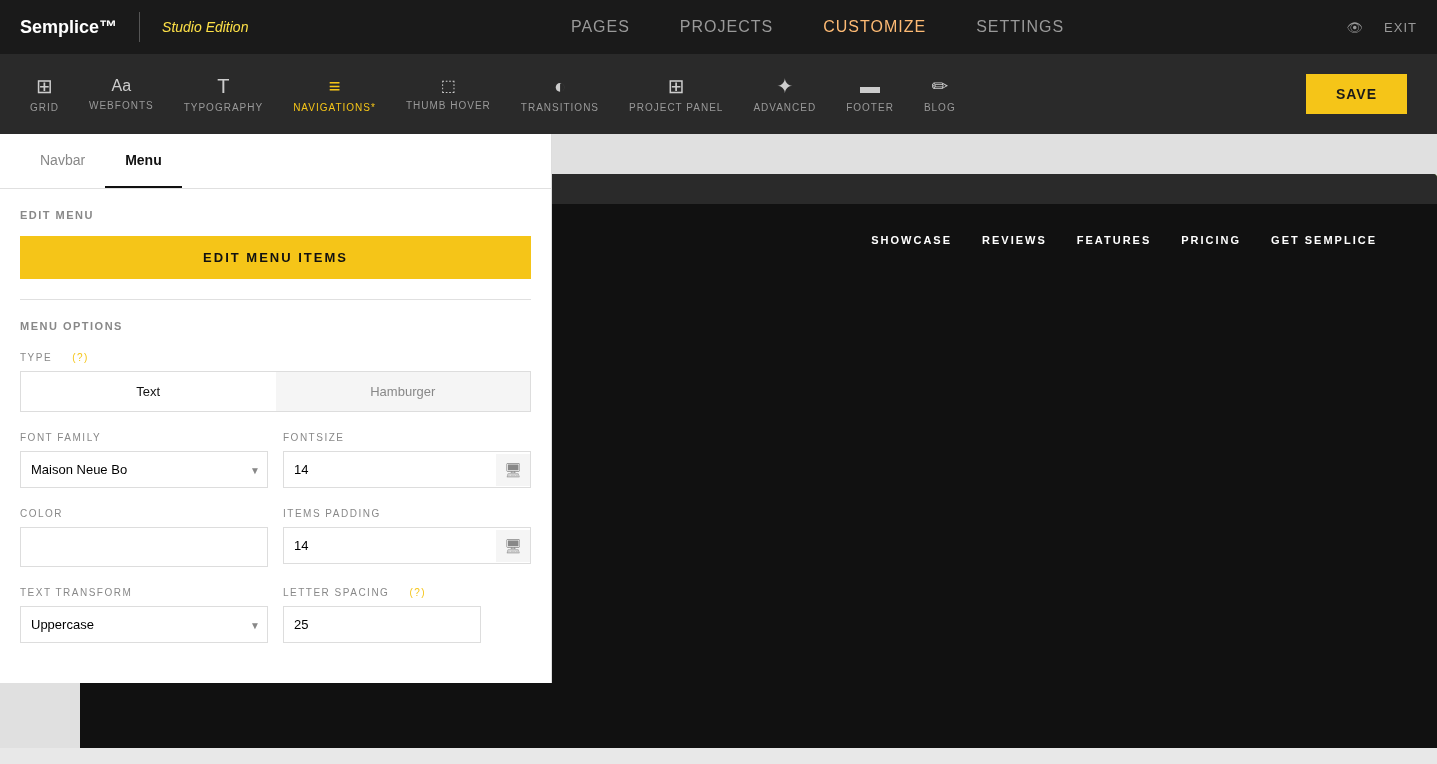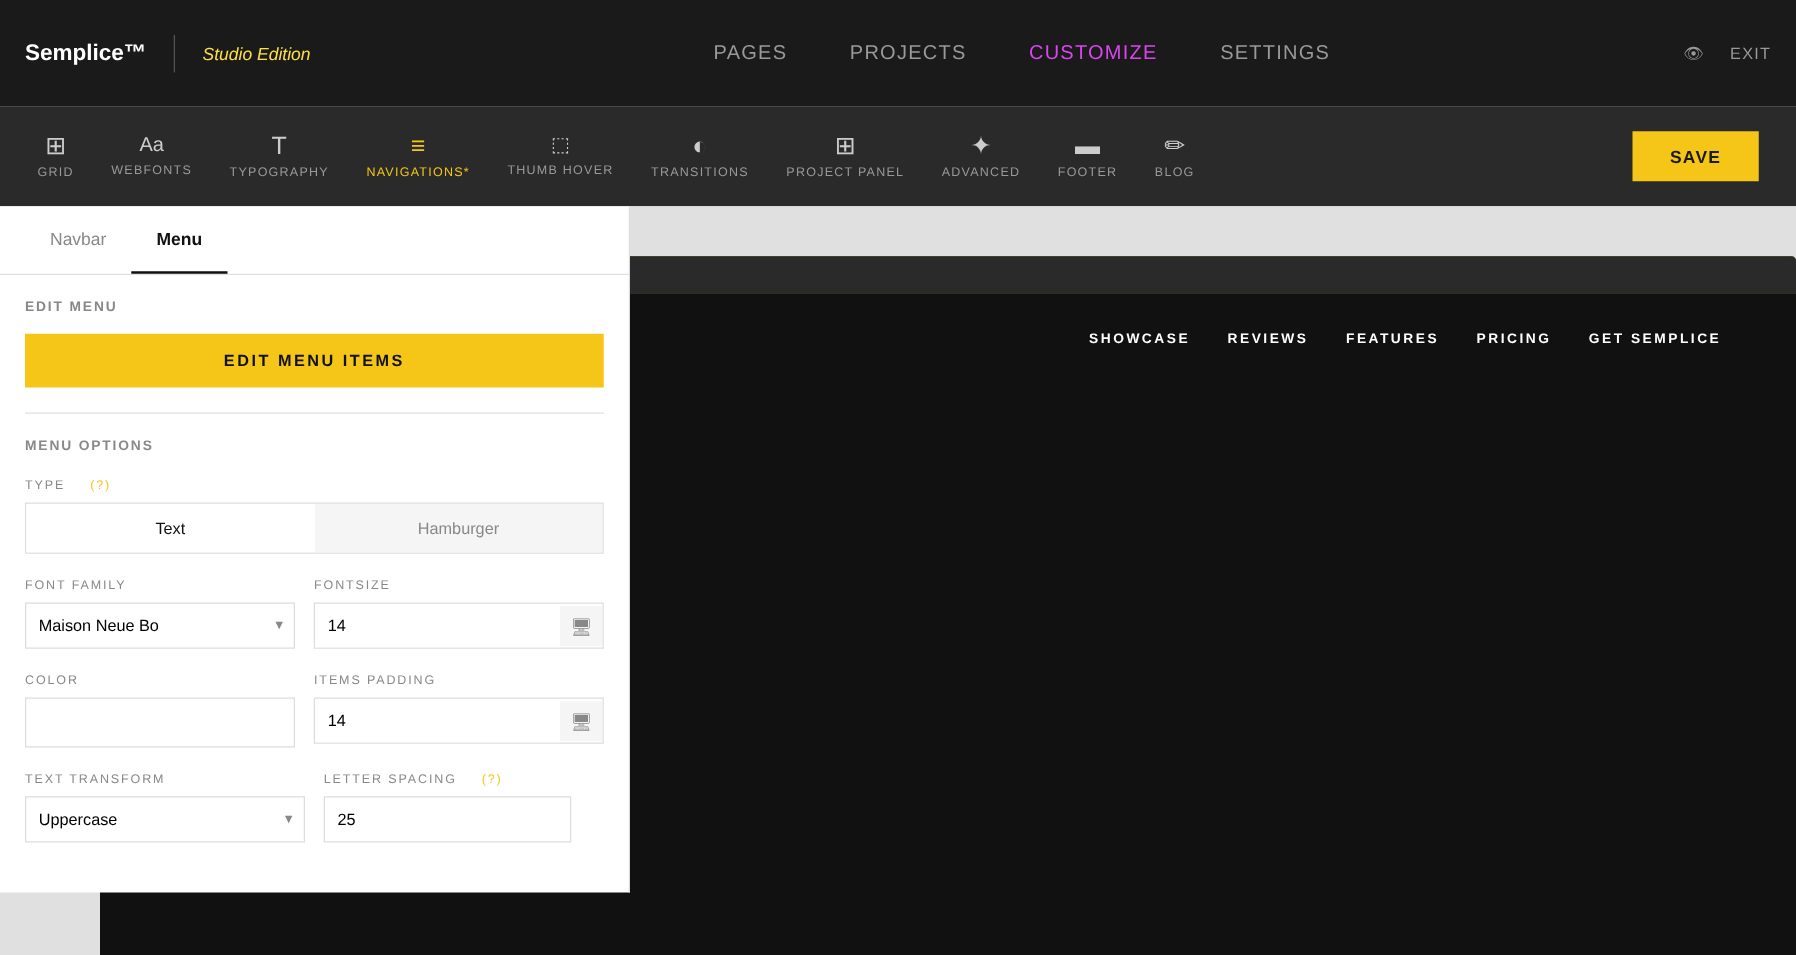--- a/index.html
+++ b/index.html
@@ -1,21 +1,21 @@
 <!DOCTYPE html>
 <html><head>
   <meta charset="utf-8">
   <style>
     * { box-sizing: border-box; margin: 0; padding: 0; }
     body { font-family: 'Arial', sans-serif; background: #e8e8e8; overflow: hidden; }
 
     
     .top-nav {
       background: #1a1a1a;
-      height: 85px;
+      height: 54px;
       display: flex;
       align-items: center;
       padding: 0 20px;
       position: relative;
     }
     .logo-area {
       display: flex;
       align-items: center;
       gap: 12px;
       margin-right: 40px;
@@ -44,21 +44,21 @@
       justify-content: center;
     }
     .nav-link {
       color: #999;
       text-decoration: none;
       font-size: 16px;
       letter-spacing: 1px;
       cursor: pointer;
     }
     .nav-link.active {
-      color: #d946ef;
+      color: #fdba74;
     }
     .nav-right {
       display: flex;
       align-items: center;
       gap: 20px;
     }
     .nav-eye, .nav-exit {
       color: #999;
       font-size: 13px;
       letter-spacing: 1px;
@@ -180,21 +180,21 @@
       color: white;
       font-size: 20px;
       font-weight: bold;
     }
 
     
     .panel {
       position: absolute;
       top: 0;
       left: 0;
-      width: 504px;
+      width: 552px;
       background: white;
       z-index: 10;
       border-right: 1px solid #ddd;
     }
     .panel-header {
       display: flex;
       border-bottom: 1px solid #e0e0e0;
       padding: 0 20px;
       position: relative;
     }

